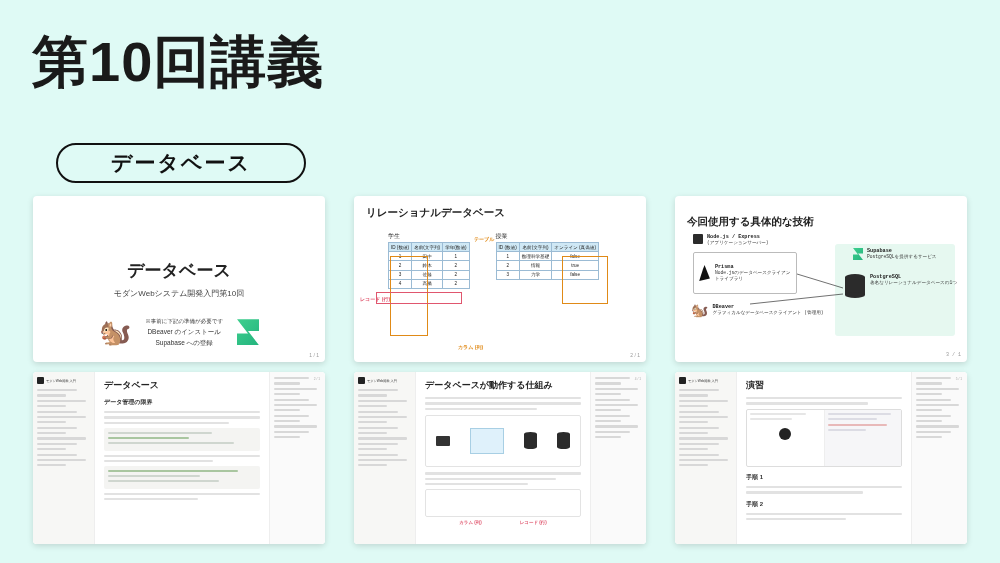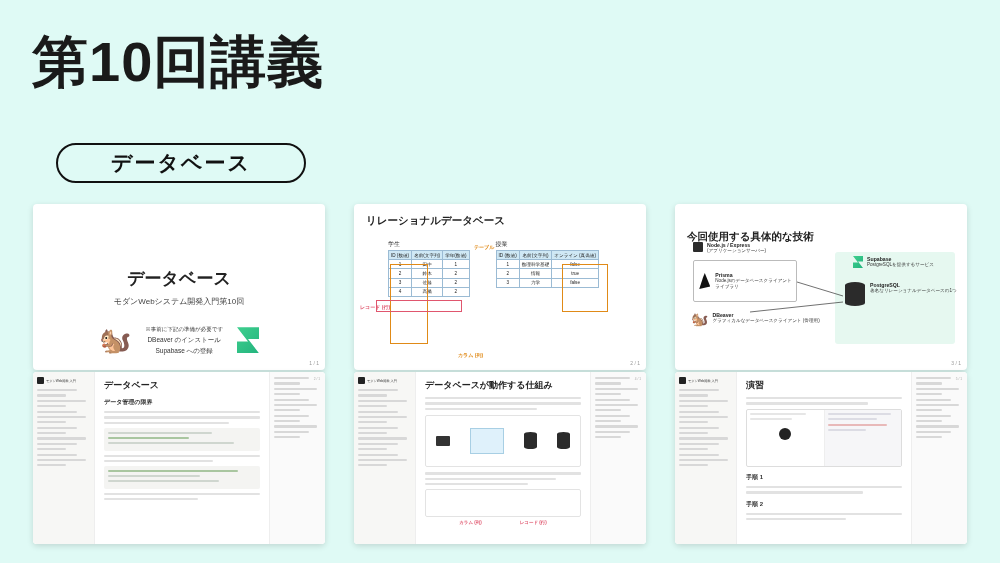--- a/index.html
+++ b/index.html
@@ -34,21 +34,21 @@
   }
 
   
   .card {
     position: absolute;
     background: #fff;
     border-radius: 4px;
     box-shadow: 0 2px 6px rgba(0,0,0,0.14);
     overflow: hidden;
   }
-  .row1 { top: 204px; height: 166px; }
+  .row1 { top: 196px; height: 166px; }
   .row2 { top: 372px; height: 172px; }
   .col1 { left: 33px; width: 292px; }
   .col2 { left: 354px; width: 292px; }
   .col3 { left: 675px; width: 292px; }
 
   
   .s1 { display: flex; flex-direction: column; align-items: center; justify-content: center; height: 100%; position: relative; }
   .s1-title { font-size: 17px; font-weight: bold; color: #222; margin-bottom: 6px; }
   .s1-sub { font-size: 8px; color: #444; }
   .s1-bottom { position: absolute; bottom: 14px; left: 0; right: 0; display: flex; align-items: center; justify-content: center; gap: 14px;}
@@ -72,21 +72,21 @@
   .minitbl th { background: #cfe8f5; font-weight: normal; white-space: nowrap; }
   .minitbl td { background: #fff; height: 8px; }
   .tbls { display: flex; gap: 26px; margin-top: 12px; padding-left: 22px; }
   .ann { position: absolute; font-size: 5px; font-weight: bold; }
   .ann-table { color: #e08a17; left: 120px; top: 40px; }
   .ann-record { color: #e0566e; left: 6px; top: 100px; }
   .ann-column { color: #e08a17; left: 104px; top: 148px; }
   .obox { position: absolute; border: 1px solid #e08a17; }
 
   
-  .s3 { padding: 26px 12px; height: 100%; position: relative; }
+  .s3 { padding: 19px 12px; height: 100%; position: relative; font-family: Liberation Mono, monospace; }
   .s3-h { font-size: 10.5px; font-weight: bold; color: #222; }
   .node-box { position: absolute; border: 1px solid #bbb; border-radius: 2px; background: #fff; }
   .tiny { font-size: 4.6px; color: #333; line-height: 1.4; }
   .tiny-b { font-size: 5.2px; color: #222; font-weight: bold; }
   .greenbox { position: absolute; background: #e6f8f0; border-radius: 3px; }
   .dbcyl { width: 20px; height: 24px; position: relative; }
   .dbcyl .e { position:absolute; left:0; width: 20px; height: 6px; border-radius: 50%; background: #2b2b2b; }
   .dbcyl .b { position:absolute; top:3px; left:0; width:20px; height:18px; background:#2b2b2b; }
 
   

